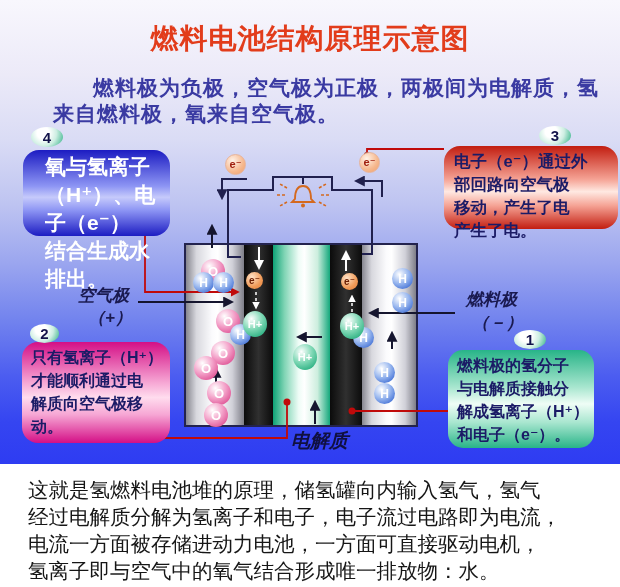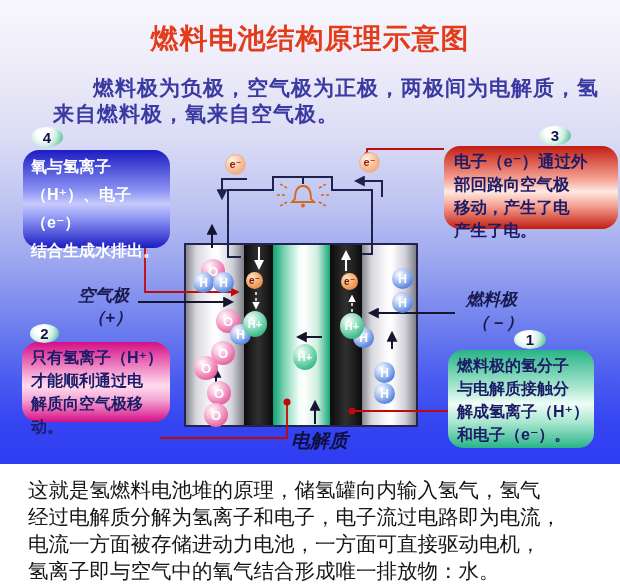--- a/index.html
+++ b/index.html
@@ -31,27 +31,27 @@
   .p-e{width:17px;height:17px;color:#6b1d00;font-size:10px;
     background:radial-gradient(circle at 35% 30%,#ffe3c8,#f09a57 60%,#e5813d);}
   .p-et{width:19px;height:19px;color:#a02010;font-size:11px;border:1px solid #e8b49a;
     background:radial-gradient(circle at 35% 30%,#fff2e8,#f6b88e 60%,#ef9f6a);}
   
   .badge{position:absolute;border-radius:50%;display:flex;align-items:center;justify-content:center;
     font-size:15px;font-weight:bold;color:#13134a;z-index:6;
     background:radial-gradient(circle at 38% 30%,#ffffff 25%,#cdeee2 55%,#35b389 95%);}
   
   .box{position:absolute;border-radius:16px;z-index:5;box-sizing:border-box;font-weight:bold;}
-  .box4{left:23px;top:150px;width:147px;height:98px;padding:3px 0 0 8px;
+  .box4{left:23px;top:150px;width:147px;height:86px;padding:3px 0 0 22px;
     background:linear-gradient(180deg,#1c1cc2 0%,#8d95f4 42%,#c6cafb 55%,#8d95f4 70%,#1c1cc2 100%);
-    color:#ffffff;font-size:16px;line-height:28px;}
+    color:#ffffff;font-size:21px;line-height:28px;}
   .box3{left:444px;top:146px;width:174px;height:83px;padding:4px 0 0 10px;
     background:linear-gradient(180deg,#c21d10 0%,#f5a294 40%,#ffe9e2 55%,#f5a294 72%,#c21d10 100%);
     color:#1b1b66;font-size:16.5px;line-height:23px;}
-  .box2{left:22px;top:342px;width:148px;height:80px;padding:4px 0 0 9px;
+  .box2{left:22px;top:342px;width:148px;height:101px;padding:4px 0 0 9px;
     background:linear-gradient(180deg,#d40f86 0%,#f6a6d4 40%,#ffdcee 55%,#f6a6d4 72%,#d40f86 100%);
     color:#1b1b66;font-size:16px;line-height:23px;}
   .box1{left:448px;top:350px;width:146px;height:98px;padding:4px 0 0 9px;
     background:linear-gradient(180deg,#28b488 0%,#a8e6cf 38%,#effdf6 55%,#a8e6cf 74%,#28b488 100%);
     color:#1b1b66;font-size:16px;line-height:23px;border-radius:15px;}
   .dlabel{position:absolute;font-weight:bold;color:#1a1a50;font-size:17px;z-index:6;white-space:nowrap;font-style:italic;}
   .svglayer{position:absolute;left:0;top:0;width:620px;height:464px;z-index:3;}
   
   .footer{position:absolute;left:0;top:464px;width:612px;height:123px;background:#ffffff;}
   .fline{position:absolute;left:28px;white-space:nowrap;font-size:20.5px;color:#161616;}

